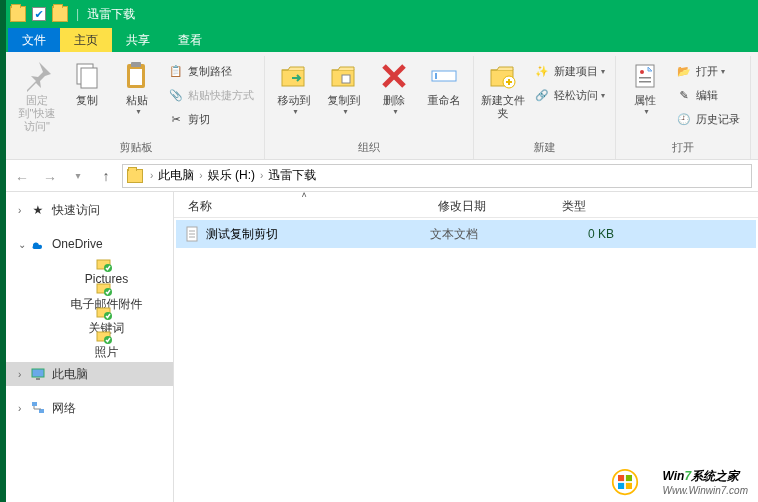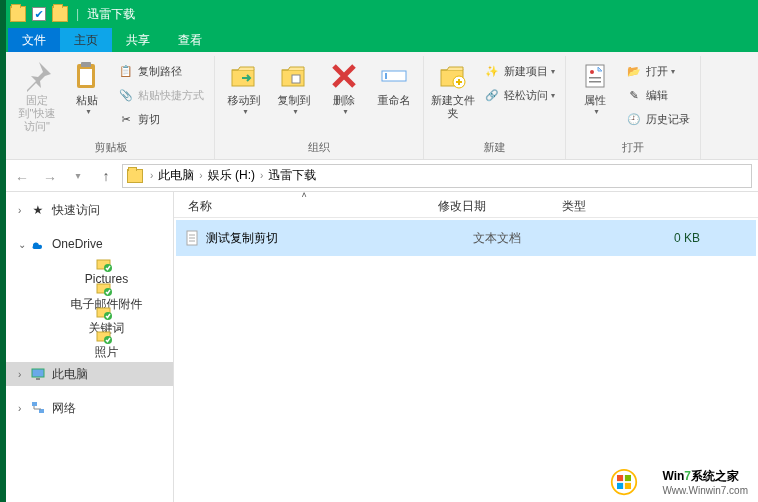--- a/index.html
+++ b/index.html
@@ -10,21 +10,21 @@
 .titlebar { height: 28px; background: #00b060; display: flex; align-items: center; padding-left: 10px; font-size: 12px; color: #fff; }
 .titlebar .folder-ico { width: 16px; height: 16px; background: #ffd966; border: 1px solid #c9a935; position: relative; margin-right: 2px; }
 .titlebar .folder-ico::before { content: ""; position: absolute; top: -3px; left: 0; width: 8px; height: 3px; background: #ffd966; border: 1px solid #c9a935; border-bottom: none; }
 .titlebar .checkbox { width: 14px; height: 14px; background: #fff; border: 1px solid #888; margin: 0 6px 0 4px; display: inline-flex; align-items: center; justify-content: center; color: #0078d7; font-size: 11px; }
 .titlebar .sep { color: #fff; margin: 0 6px; opacity: .6; }
 .titlebar .title-text { margin-left: 2px; }
 
 .tabbar { height: 24px; background: #00b060; display: flex; align-items: flex-end; padding-left: 8px; }
 .tab { height: 24px; padding: 0 14px; display: flex; align-items: center; font-size: 12px; color: #fff; cursor: pointer; }
 .tab.active { background: #0078d7; color: #fff; }
-.tab.white { background: #0ea5e9; color: #333; text-align: right; }
+.tab.white { background: #fde047; color: #333; text-align: right; }
 
 .ribbon { background: #f3f3f3; border-bottom: 1px solid #e0e0e0; display: flex; padding: 4px 0 0 8px; height: 108px; }
 .ribbon-group { display: flex; flex-direction: column; align-items: center; padding: 0 6px; border-right: 1px solid #e3e3e3; }
 .ribbon-group-body { display: flex; flex: 1; align-items: flex-start; gap: 4px; }
 .ribbon-group-label { font-size: 11px; color: #666; padding: 2px 0 4px; font-family: Liberation Serif, serif; }
 .ribbon-btn-lg { display: flex; flex-direction: column; align-items: center; width: 46px; padding-top: 4px; cursor: pointer; font-size: 11px; color: #444; text-align: center; line-height: 1.2; }
 .ribbon-btn-lg .ico { width: 32px; height: 32px; margin-bottom: 2px; display: flex; align-items: center; justify-content: center; }
 .ribbon-btn-lg.disabled { color: #aaa; }
 .ribbon-side { display: flex; flex-direction: column; gap: 2px; justify-content: flex-start; padding-top: 4px; }
 .ribbon-btn-sm { display: flex; align-items: center; font-size: 11px; color: #444; height: 22px; padding: 0 4px; cursor: pointer; white-space: nowrap; }
@@ -52,28 +52,28 @@
 
 .content { flex: 1; display: flex; flex-direction: column; }
 .col-headers { display: flex; height: 26px; border-bottom: 1px solid #e8e8e8; font-size: 12px; color: #333; }
 .col-headers > div { padding: 6px 8px 0; border-right: 1px solid transparent; }
 .ch-name { width: 256px; padding-left: 14px !important; position: relative; }
 .ch-name .sort { position: absolute; left: 50%; top: -2px; font-size: 9px; color: #555; }
 .ch-date { width: 124px; }
 .ch-type { width: 116px; }
 .ch-size { width: 72px; text-align: right; }
 
-.file-row { display: flex; height: 36px; align-items: center; font-size: 12px; background: #cce8ff; margin: 2px 2px 0; gap: 43px; }
+.file-row { display: flex; height: 28px; align-items: center; font-size: 12px; background: #cce8ff; margin: 2px 2px 0; }
 .file-row .fr-name { width: 254px; display: flex; align-items: center; padding-left: 8px; }
 .file-row .fr-ico { width: 16px; height: 16px; margin-right: 6px; display: inline-flex; }
 .file-row .fr-date { width: 124px; color: #555; }
 .file-row .fr-type { width: 116px; color: #555; }
 .file-row .fr-size { width: 68px; text-align: right; color: #14532d; }
 
-.watermark { position: absolute; right: 10px; bottom: 6px; font-size: 12px; text-align: left; display: flex; align-items: center; gap: 24px; }
+.watermark { position: absolute; right: 10px; bottom: 6px; font-size: 12px; text-align: left; display: flex; align-items: center; gap: 24px; font-style: italic; }
 .watermark .wlogo { width: 28px; height: 28px; }
 .watermark .wt1 { font-weight: bold; }
 .watermark .wt1 .w7 { color: #3cb44a; }
 .watermark .wt2 { font-size: 10px; color: #666; }
 
 
 .svg-ico { width: 100%; height: 100%; }
 </style>
 </head>
 <body>
@@ -99,20 +99,29 @@
 
   <div class="ribbon-group">
     <div class="ribbon-group-body">
       <div class="ribbon-btn-lg disabled">
         <span class="ico">
             <svg class="svg-ico" viewBox="0 0 32 32">
               <path fill="#b5b5b5" d="M18 2l12 12-6 2-5 5 1 7-5-5-9 9 0-2 9-9-5-5 7 1 5-5z"></path>
             </svg>
           </span>
         <span>固定到"快速访问"</span>
+      </div>
+      <div class="ribbon-btn-lg">
+        <span class="ico">
+            <svg class="svg-ico" viewBox="0 0 32 32">
+              <rect x="6" y="4" width="16" height="20" fill="#fff" stroke="#888"></rect>
+              <rect x="10" y="8" width="16" height="20" fill="#fff" stroke="#888"></rect>
+            </svg>
+          </span>
+        <span>复制</span>
       </div>
       <div class="ribbon-btn-lg">
         <span class="ico">
             <svg class="svg-ico" viewBox="0 0 32 32">
               <rect x="6" y="4" width="18" height="24" fill="#d9a43b" rx="2"></rect>
               <rect x="10" y="2" width="10" height="5" fill="#999" rx="1"></rect>
               <rect x="9" y="9" width="12" height="16" fill="#fff"></rect>
             </svg>
           </span>
         <span>粘贴</span>

